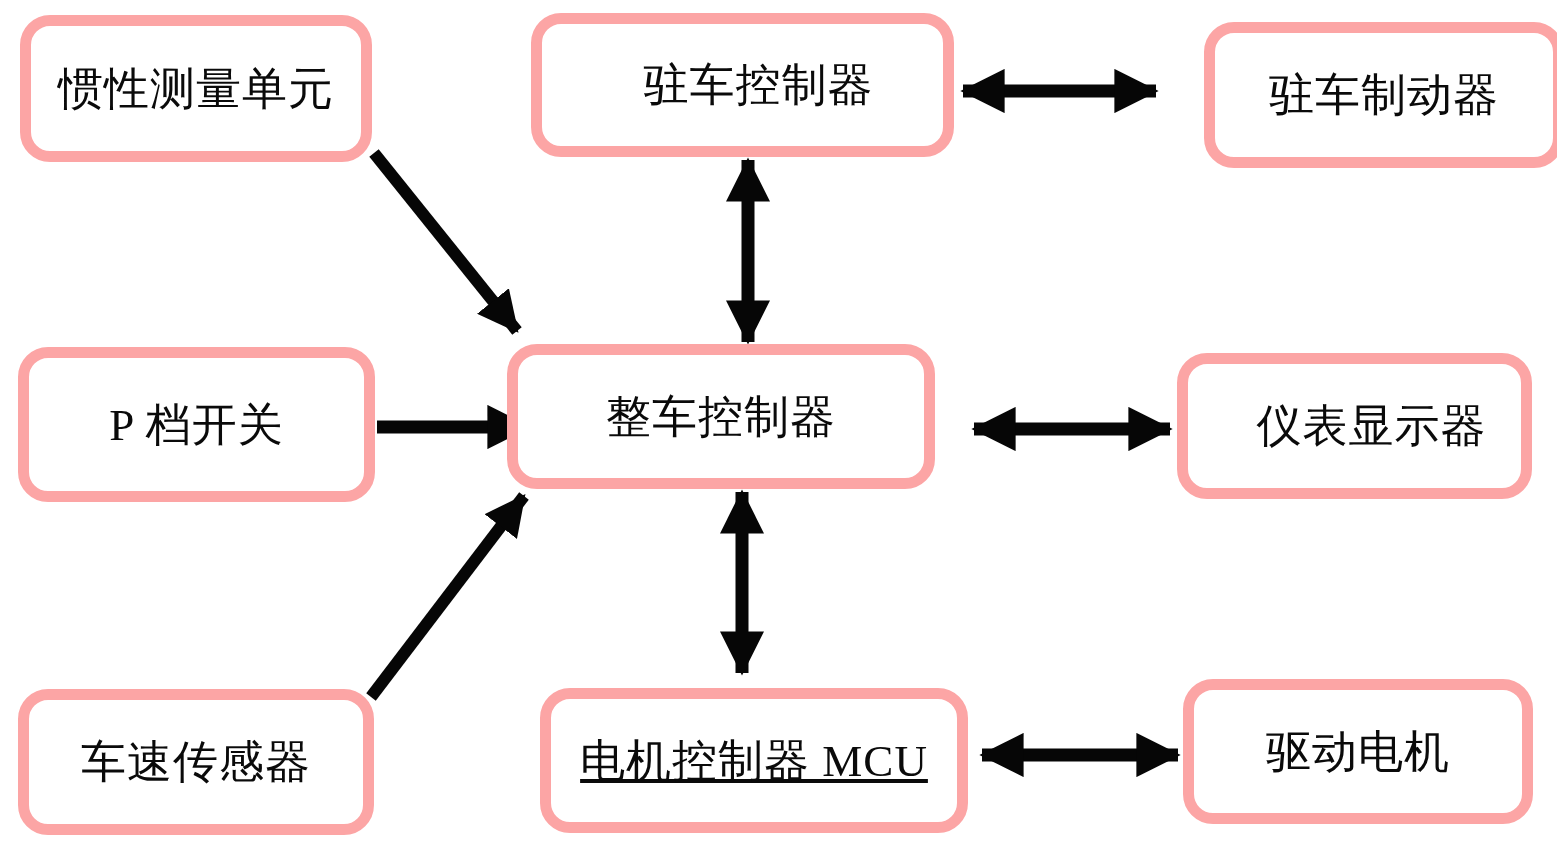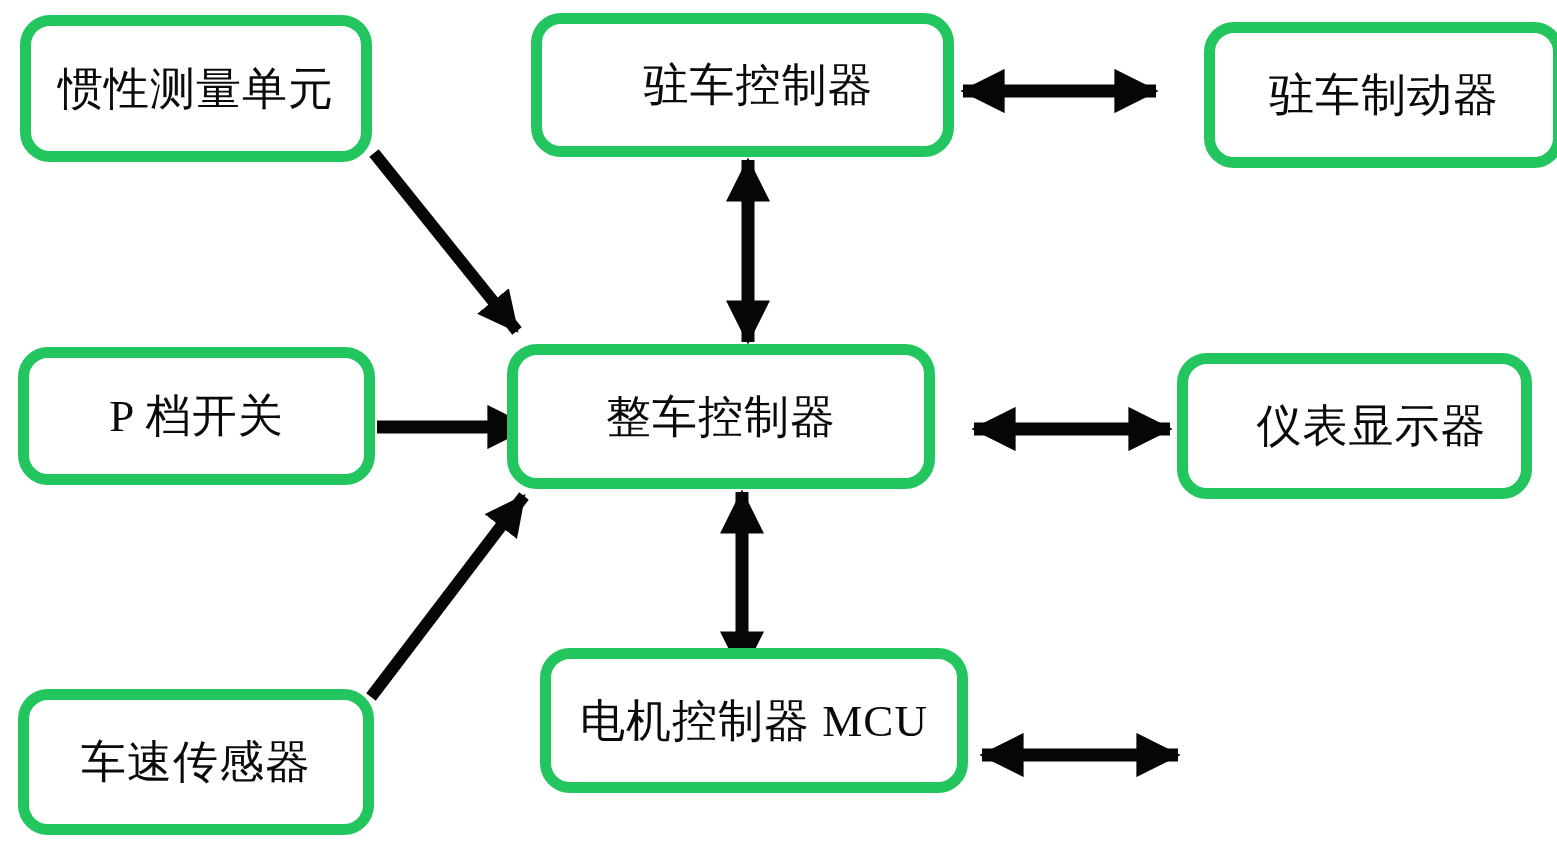--- a/index.html
+++ b/index.html
@@ -19,40 +19,40 @@
     position: absolute;
     left: 0;
     top: 0;
     width: 1557px;
     height: 849px;
   }
   .node {
     position: absolute;
     box-sizing: border-box;
     background: #ffffff;
-    border: 11px solid #22c55e;
+    border: 11px solid #fca5a5;
     border-radius: 30px;
     display: flex;
     align-items: center;
     justify-content: center;
     color: #0a0a0a;
     font-size: 45px;
     letter-spacing: 1px;
     white-space: nowrap;
     text-align: center;
   }
   
   .n-imu      { left: 20px;   top: 15px;  width: 352px; height: 147px; }
   .n-pc       { left: 531px;  top: 13px;  width: 423px; height: 144px; padding-left: 32px; }
   .n-pb       { left: 1168px; top: 22px;  width: 360px; height: 146px; margin-left: 36px; }
-  .n-pgear    { left: 18px;   top: 347px; width: 357px; height: 138px; }
+  .n-pgear    { left: 18px;   top: 347px; width: 357px; height: 155px; }
   .n-vcu      { left: 507px;  top: 344px; width: 428px; height: 145px; }
   .n-disp     { left: 1177px; top: 353px; width: 355px; height: 146px; padding-left: 34px; }
   .n-speed    { left: 18px;   top: 689px; width: 356px; height: 146px; }
-  .n-mcu      { left: 540px;  top: 648px; width: 428px; height: 145px; }
+  .n-mcu      { left: 540px;  top: 688px; width: 428px; height: 145px; text-decoration: underline; }
   .n-motor    { left: 1183px; top: 679px; width: 350px; height: 145px; }
 
   .edge {
     stroke: #060606;
     fill: none;
   }
   .edge.straight { stroke-width: 13; }
   .edge.diagonal { stroke-width: 12; }
 </style>
 </head>
@@ -106,14 +106,17 @@
   </div>
 
   <div class="node n-speed">
     <span>车速传感器</span>
   </div>
 
   <div class="node n-mcu">
     <span>电机控制器 MCU</span>
   </div>
 
+  <div class="node n-motor">
+    <span>驱动电机</span>
+  </div>
 
 </div>
 
 </body></html>

